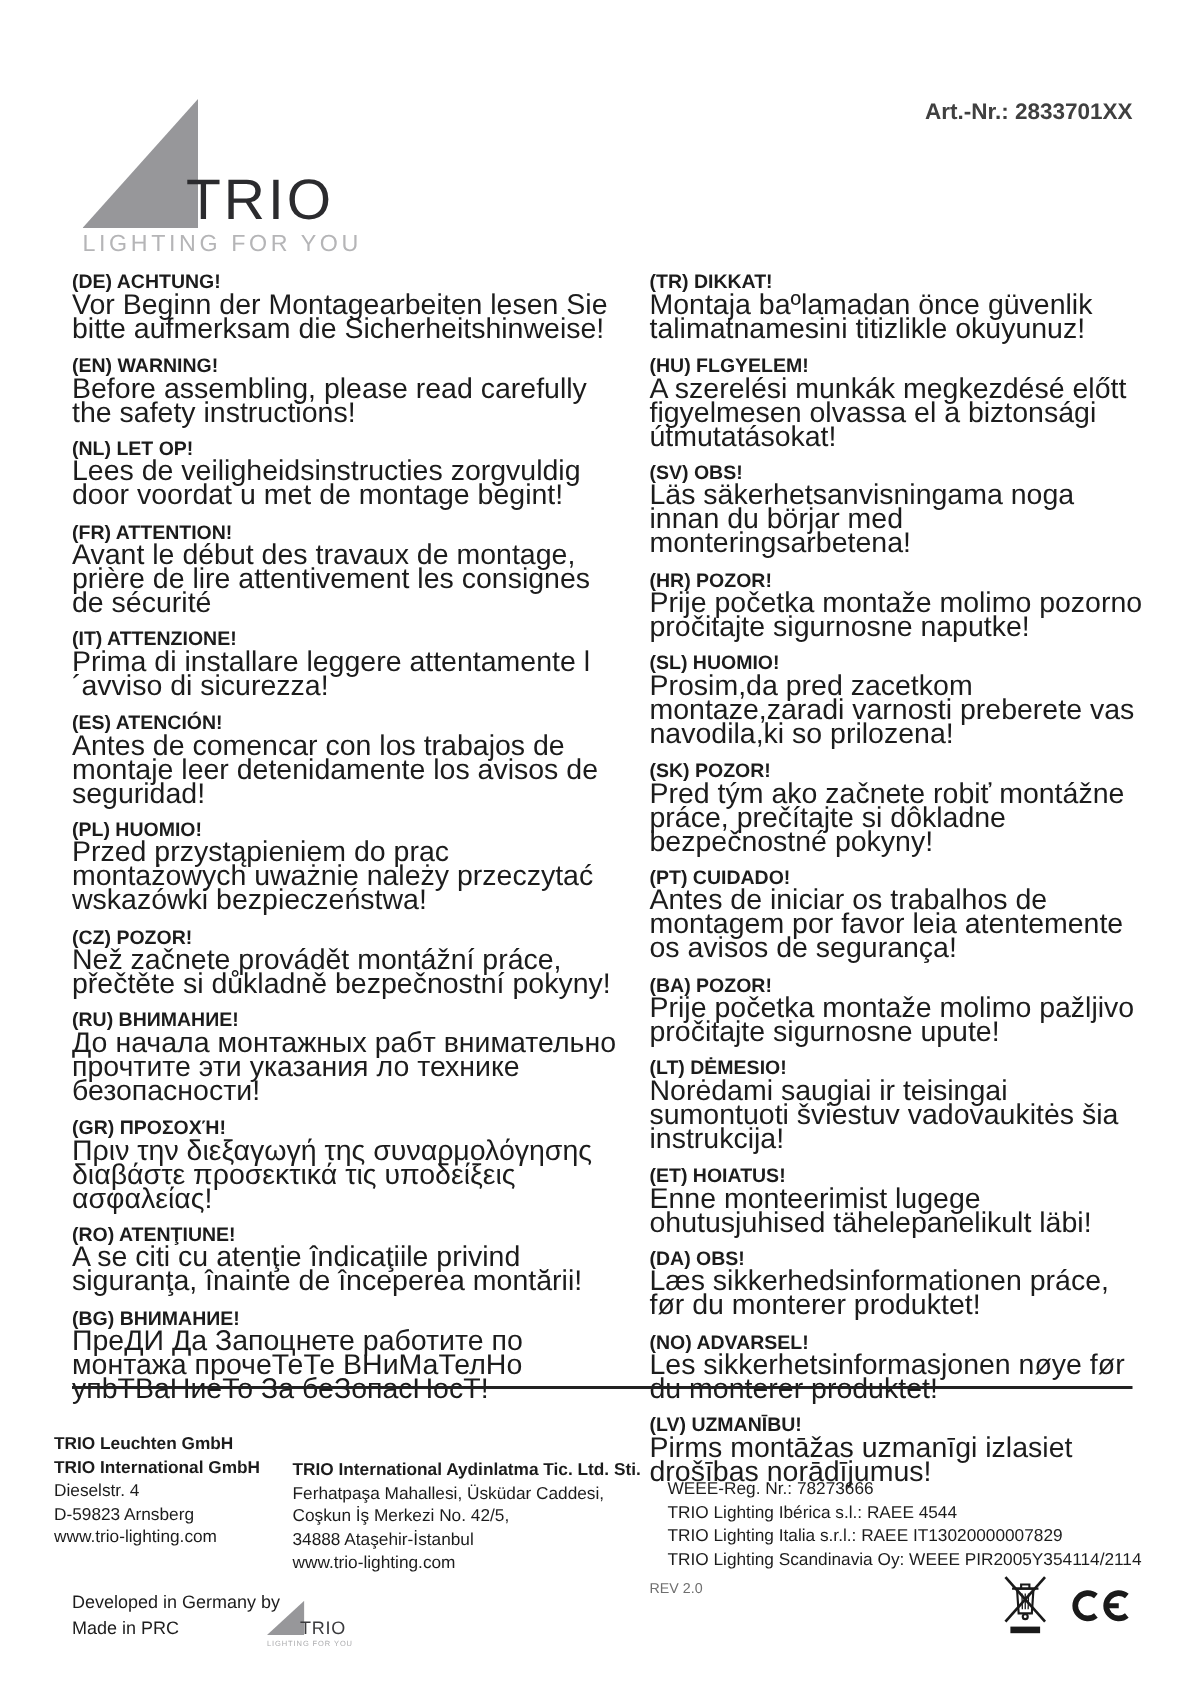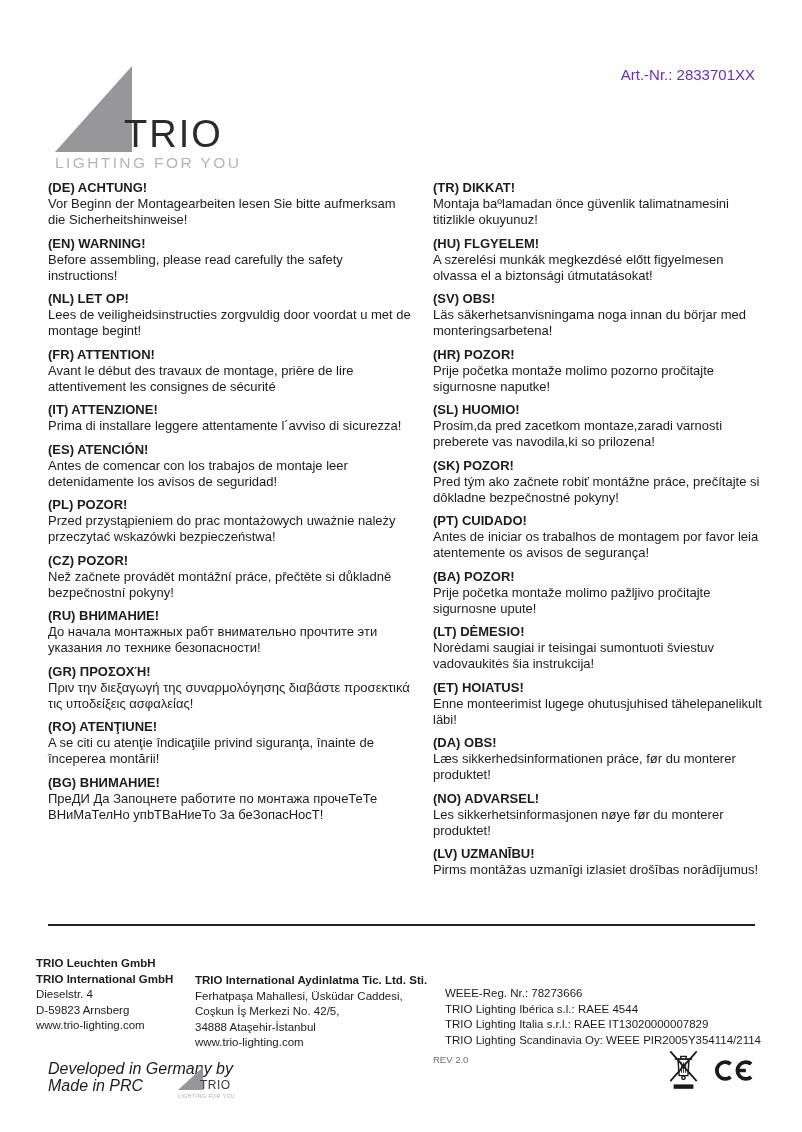--- a/index.html
+++ b/index.html
@@ -8,38 +8,38 @@
     overflow:hidden;font-family:"Liberation Sans",sans-serif;color:#1c1c1c;
   }
   
   .logo{position:absolute;left:55px;top:66px;width:220px;height:110px;}
   .logo-tri{position:absolute;left:0;top:0;width:77px;height:86px;background:#97979a;
     clip-path:polygon(100% 0,100% 100%,0 100%);}
   .logo-word{position:absolute;left:69px;top:49px;font-size:38px;line-height:38px;
     font-weight:400;letter-spacing:2px;color:#2b2b2e;}
   .logo-tag{position:absolute;left:0;top:88px;font-size:15.5px;letter-spacing:2.4px;
     color:#b5b5b7;white-space:nowrap;}
-  .artnr{position:absolute;top:66px;right:47px;font-size:15px;font-weight:normal;color:#6d28d9;}
+  .artnr{position:absolute;top:66px;right:47px;font-size:15px;font-weight:bold;color:#404040;}
   
   .cols{position:absolute;left:48px;top:180px;width:714px;display:flex;gap:20px;}
   .col-left{width:365px;flex:none;}
   .col-right{flex:1;min-width:0;}
   .warn{margin-bottom:7.5px;}
   .warn-h{font-size:13px;line-height:16px;font-weight:bold;}
-  .warn-b{font-size:13px;line-height:16px;}
+  .warn-b{font-size:19px;line-height:16px;}
   
   .hr{position:absolute;left:48px;top:924px;width:707px;border-top:2px solid #222;}
   .footer{position:absolute;left:36px;top:956px;width:714px;display:flex;
     font-size:11.5px;line-height:15.5px;}
   .fcol1{width:159px;flex:none;}
   .fcol2{width:250px;flex:none;margin-top:17px;}
   .fcol3{flex:1;margin-top:30px;min-width:0;white-space:nowrap;}
   .bold{font-weight:bold;}
   
-  .origin{position:absolute;left:48px;top:1060px;font-size:16px;line-height:17px;font-style:italic;}
+  .origin{position:absolute;left:48px;top:1060px;font-size:12px;line-height:17px;}
   .small-logo{position:absolute;left:178px;top:1067px;width:62px;height:34px;}
   .small-tri{position:absolute;left:0;top:0;width:25px;height:23px;background:#97979a;
     clip-path:polygon(100% 0,100% 100%,0 100%);}
   .small-word{position:absolute;left:22px;top:12px;font-size:12px;line-height:12px;
     letter-spacing:.5px;color:#3a3a3d;}
   .small-tag{position:absolute;left:0;top:26px;font-size:5px;letter-spacing:.6px;
     color:#ababad;white-space:nowrap;}
   .rev{position:absolute;left:386px;top:1054px;font-size:9.5px;color:#6f6f6f;margin-left:47px;}
   .weee{position:absolute;left:667px;top:1047px;}
   .ce{position:absolute;left:713px;top:1057px;}
@@ -83,21 +83,21 @@
           <div class="warn-h">(IT) ATTENZIONE!</div>
           <div class="warn-b">Prima di installare leggere attentamente l´avviso di sicurezza!</div>
         </div>
 
         <div class="warn">
           <div class="warn-h">(ES) ATENCIÓN!</div>
           <div class="warn-b">Antes de comencar con los trabajos de montaje leer detenidamente los avisos de seguridad!</div>
         </div>
 
         <div class="warn">
-          <div class="warn-h">(PL) POZOR!</div>
+          <div class="warn-h">(PL) HUOMIO!</div>
           <div class="warn-b">Przed przystąpieniem do prac montażowych uważnie należy przeczytać wskazówki bezpieczeństwa!</div>
         </div>
 
 
         <div class="warn">
           <div class="warn-h">(CZ) POZOR!</div>
           <div class="warn-b">Než začnete provádět montážní práce, přečtěte si důkladně bezpečnostní pokyny!</div>
         </div>
 
         <div class="warn">

